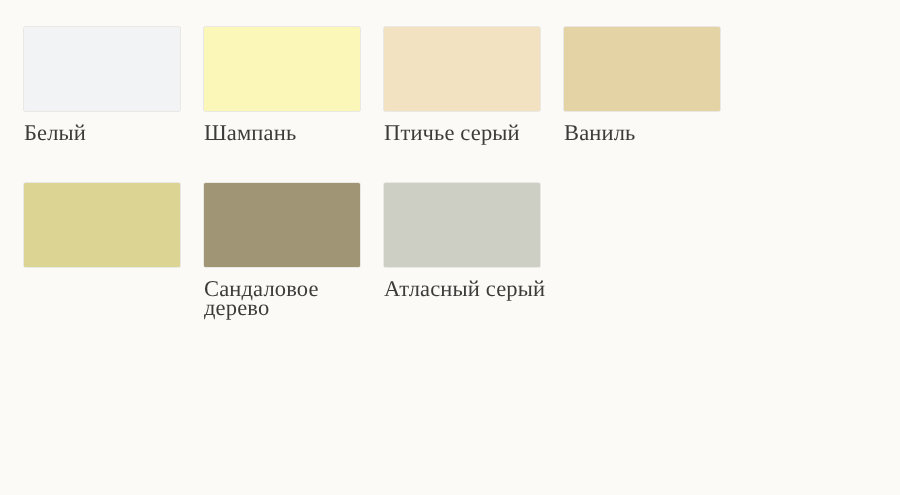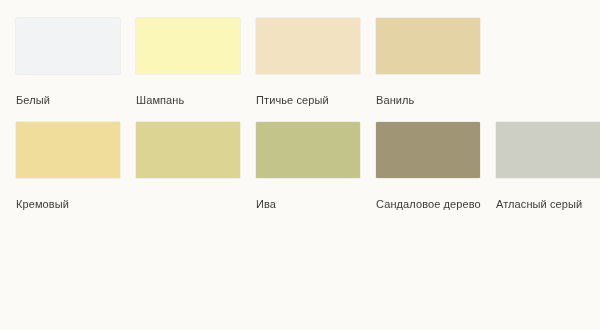--- a/index.html
+++ b/index.html
@@ -43,27 +43,28 @@
 
   .swatch-chip {
     width: 104px;
     height: 56px;
     display: block;
     border-radius: 1px;
     box-shadow: 0 0 0 0.5px rgba(210,208,200,0.55);
   }
 
   .swatch-label {
-    margin-top: 20px;
+    margin-top: 9px;
     width: 108px;
-    font-size: 11px;
+    font-size: 15px;
     line-height: 13px;
     color: #3b3b39;
     letter-spacing: 0.1px;
     word-wrap: break-word;
+    font-family: Liberation Serif, serif;
   }
 </style>
 </head>
 <body>
 
 <div id="palette-grid">
     <div class="swatch-row">
       <div class="swatch-cell">
         <div class="swatch-chip" style="background-color: rgb(241, 243, 245);"></div>
         <div class="swatch-label">Белый</div>
@@ -76,29 +77,21 @@
         <div class="swatch-chip" style="background-color: rgb(243, 226, 194);"></div>
         <div class="swatch-label">Птичье серый</div>
       </div>
       <div class="swatch-cell">
         <div class="swatch-chip" style="background-color: rgb(228, 211, 165);"></div>
         <div class="swatch-label">Ваниль</div>
       </div>
     </div>
     <div class="swatch-row">
       <div class="swatch-cell">
-        <div class="swatch-chip" style="background-color: rgb(240, 221, 155);"></div>
-        <div class="swatch-label">Кремовый</div>
-      </div>
-      <div class="swatch-cell">
         <div class="swatch-chip" style="background-color: rgb(220, 212, 146);"></div>
-      </div>
-      <div class="swatch-cell">
-        <div class="swatch-chip" style="background-color: rgb(195, 196, 137);"></div>
-        <div class="swatch-label">Ива</div>
       </div>
       <div class="swatch-cell">
         <div class="swatch-chip" style="background-color: rgb(160, 149, 117);"></div>
         <div class="swatch-label">Сандаловое дерево</div>
       </div>
       <div class="swatch-cell">
         <div class="swatch-chip" style="background-color: rgb(205, 206, 196);"></div>
         <div class="swatch-label">Атласный серый</div>
       </div>
     </div>

